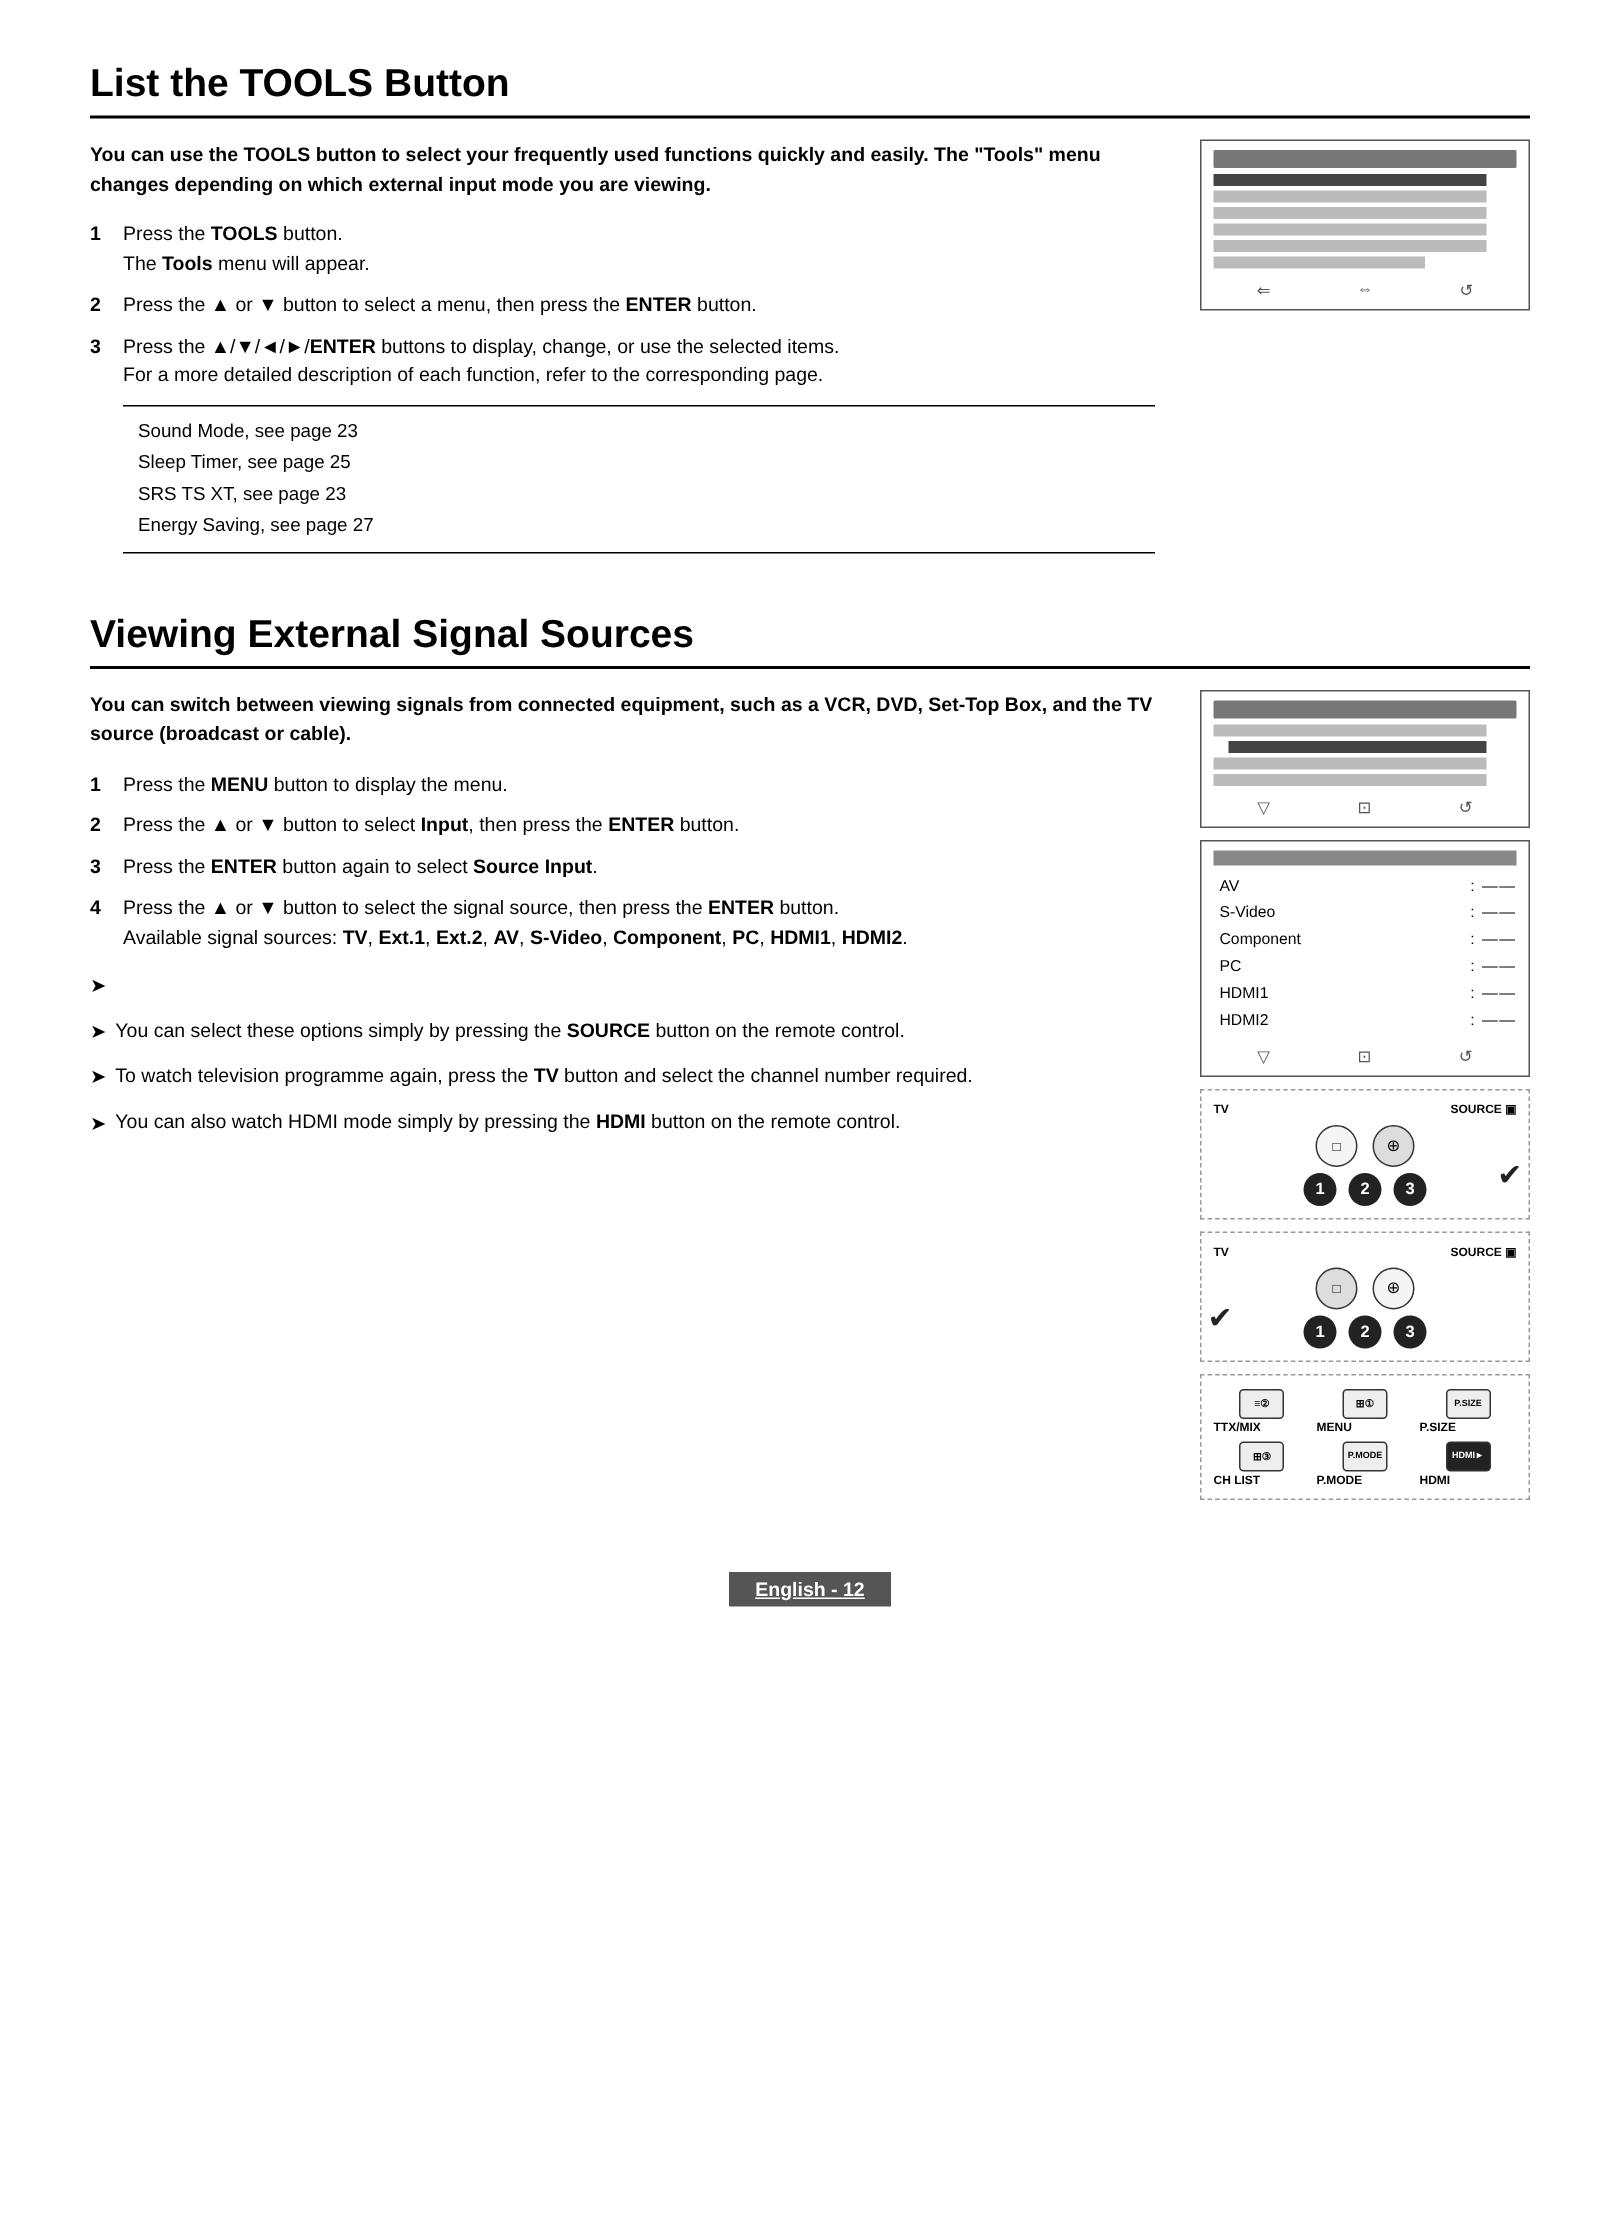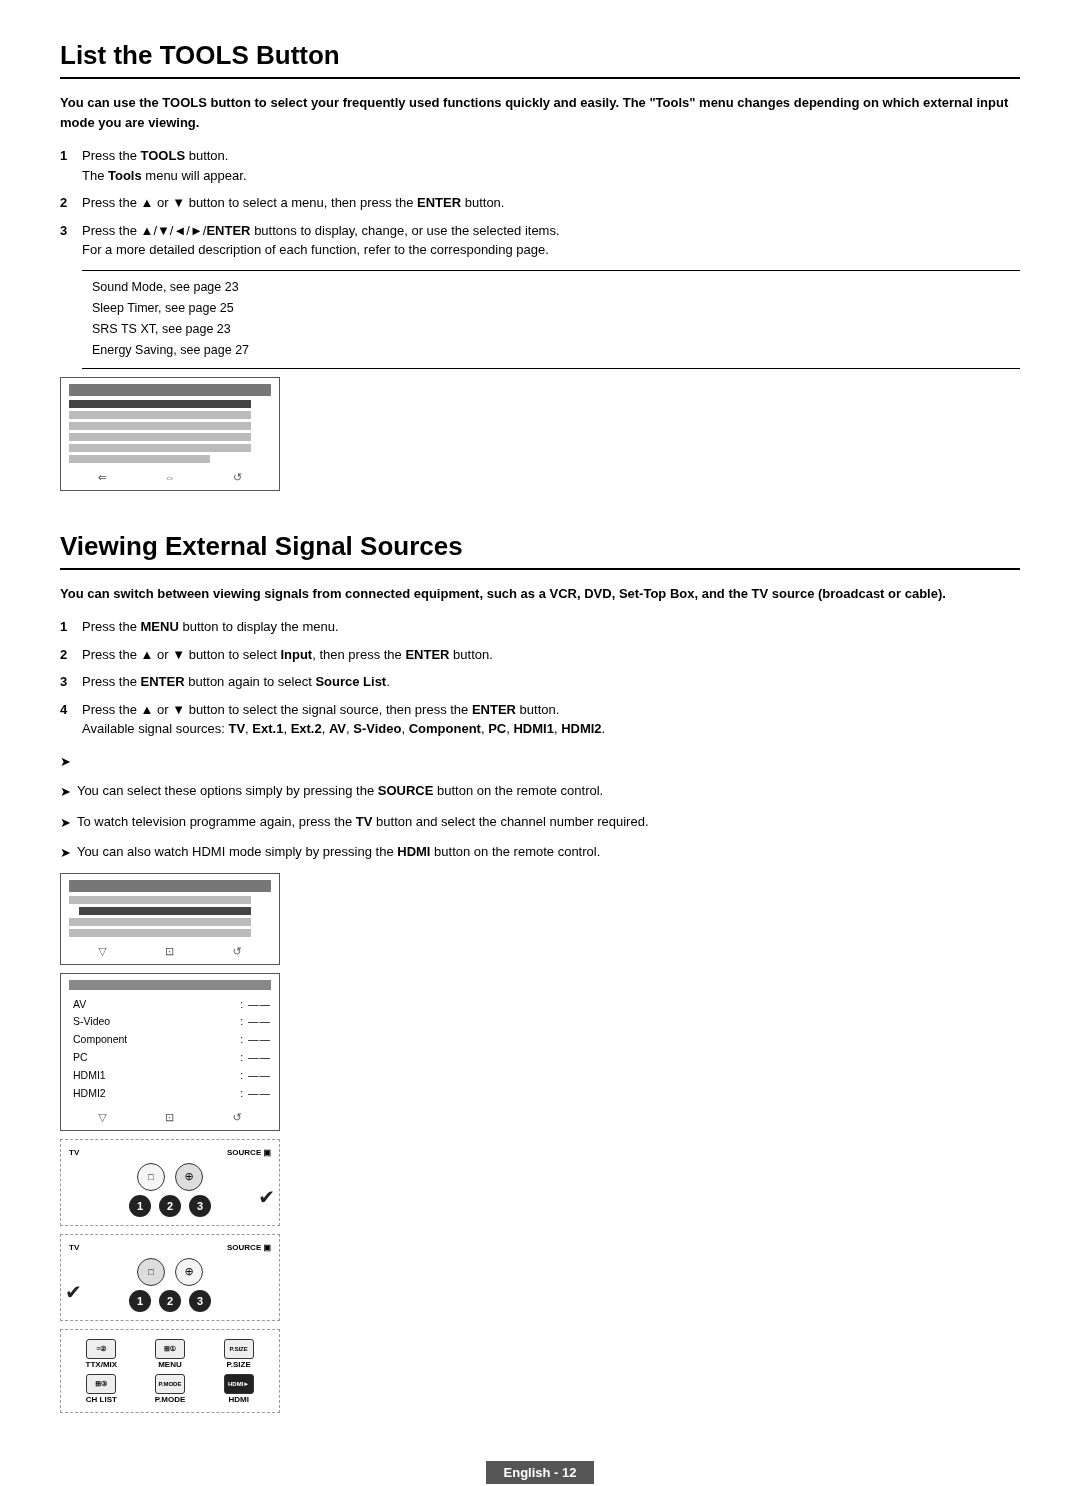--- a/index.html
+++ b/index.html
@@ -22,22 +22,22 @@
       margin-bottom: 14px;
     }
 
     .section-block {
       margin-bottom: 30px;
     }
 
     
     .two-col {
       display: flex;
+      gap: 30px;
       align-items: flex-start;
-      flex-direction: column;
     }
 
     .text-col {
       flex: 1;
     }
 
     .image-col {
       width: 220px;
       flex-shrink: 0;
     }
@@ -225,21 +225,21 @@
       margin-bottom: 8px;
     }
 
     .bottom-btn-grid {
       display: grid;
       grid-template-columns: repeat(3, 1fr);
       gap: 4px;
     }
 
     .bottom-btn-item {
-      text-align: center;
+      text-align: left;
     }
 
     .bottom-btn-label {
       font-size: 8px;
       font-weight: bold;
       display: block;
     }
 
     .bottom-btn-icon {
       width: 30px;
@@ -262,20 +262,21 @@
       padding-top: 10px;
     }
 
     .footer-badge {
       display: inline-block;
       background: #555;
       color: #fff;
       padding: 4px 18px;
       font-size: 13px;
       font-weight: bold;
+      text-decoration: underline;
     }
 
     
     b { font-weight: bold; }
 
     .tv-screen-top-bar {
       background: #777;
       height: 12px;
       margin-bottom: 4px;
       width: 100%;
@@ -361,21 +362,21 @@
           </li>
           <li>
             <span class="step-num">2</span>
             <span class="step-text">
               Press the ▲ or ▼ button to select <b>Input</b>, then press the <b>ENTER</b> button.
             </span>
           </li>
           <li>
             <span class="step-num">3</span>
             <span class="step-text">
-              Press the <b>ENTER</b> button again to select <b>Source List</b>.
+              Press the <b>ENTER</b> button again to select <b>Source Input</b>.
             </span>
           </li>
           <li>
             <span class="step-num">4</span>
             <span class="step-text">
               Press the ▲ or ▼ button to select the signal source, then press the <b>ENTER</b> button.<br>
               Available signal sources: <b>TV</b>, <b>Ext.1</b>, <b>Ext.2</b>, <b>AV</b>, <b>S-Video</b>, <b>Component</b>, <b>PC</b>, <b>HDMI1</b>, <b>HDMI2</b>.
             </span>
           </li>
         </ol>

